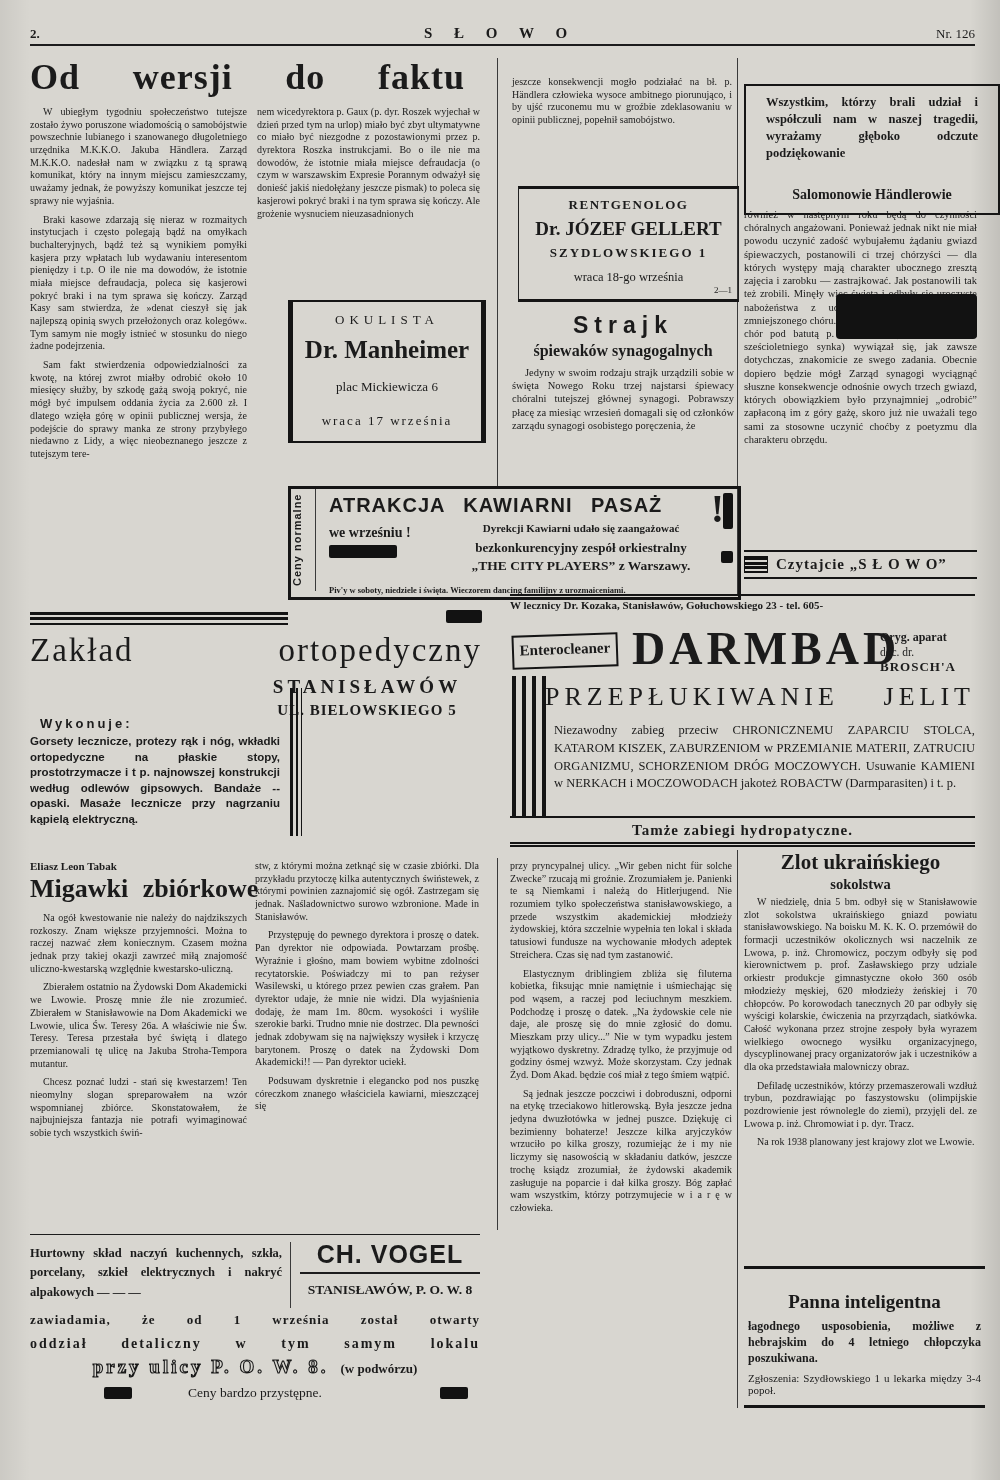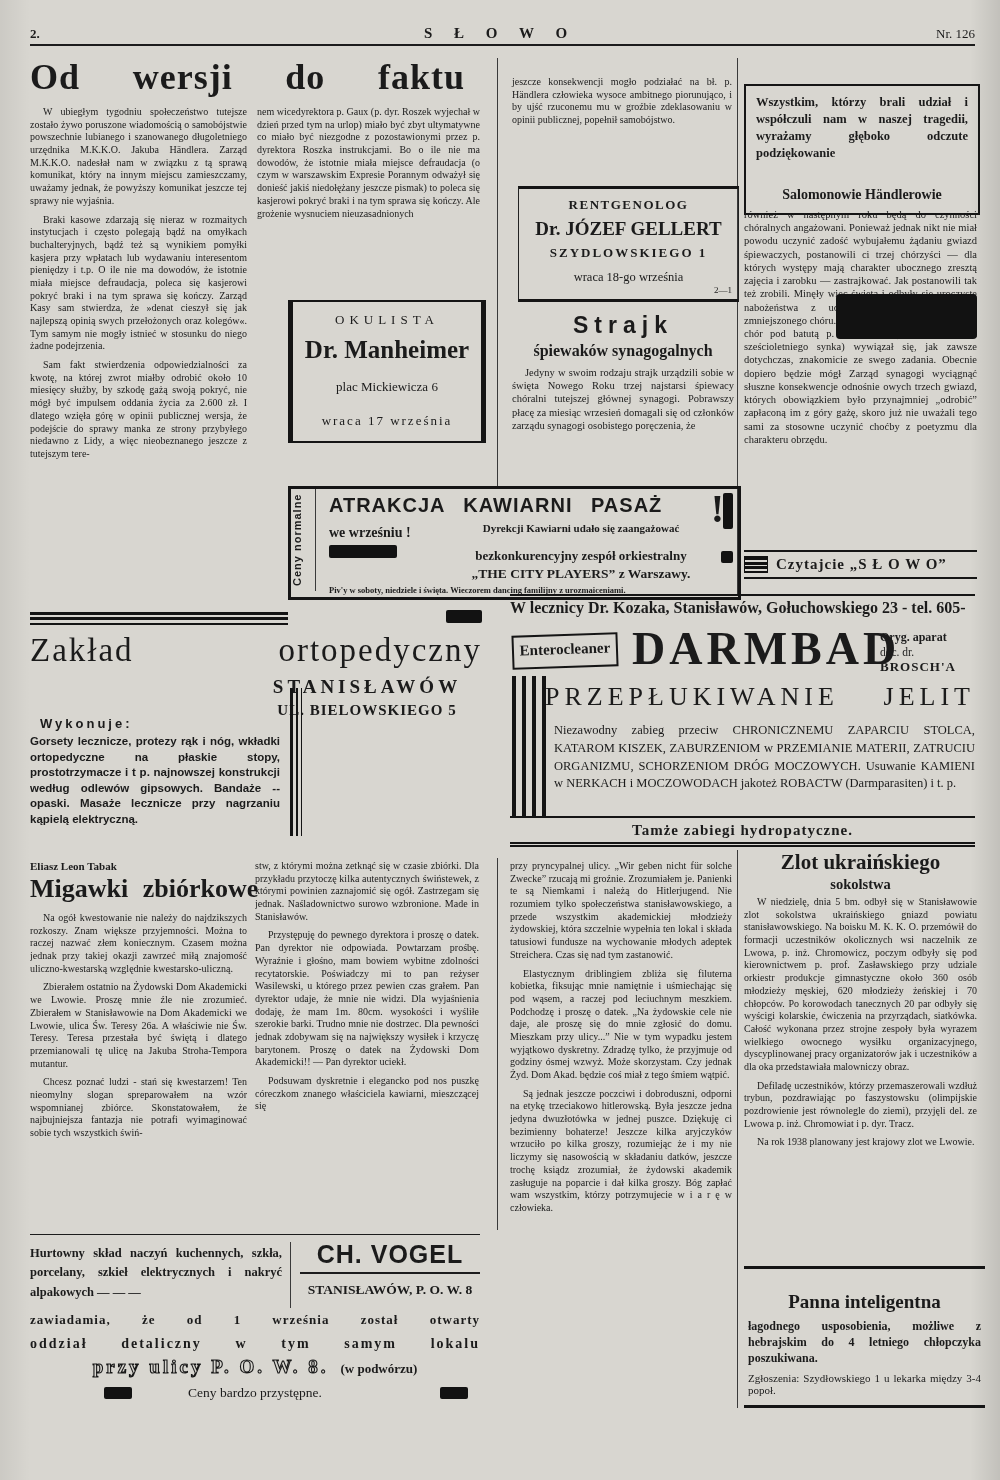--- a/index.html
+++ b/index.html
@@ -49,21 +49,21 @@
   </div>
 
   <div class="abs" style="left:257px;top:106px;width:223px;height:190px;overflow:hidden;">
     <p class="bd" style="text-indent:0;">nem wicedyrektora p. Gaux (p. dyr. Roszek wyjechał w dzień przed tym na urlop) miało być zbyt ultymatywne co miało być niezgodne z pozostawionymi przez p. dyrektora Roszka instrukcjami. Bo o ile nie ma dowodów, że istotnie miała miejsce defraudacja (o czym w warszawskim Expresie Porannym odważył się donieść jakiś niedołężany jeszcze pismak) to poleca się kasjerowi pokryć braki i na tym sprawa się kończy. Ale grożenie wysnuciem nieuzasadnionych</p>
   </div>
 
   <div class="abs" style="left:512px;top:76px;width:220px;">
     <p class="bd" style="text-indent:0;">jeszcze konsekwencji mogło podziałać na bł. p. Händlera człowieka wysoce ambitnego piorunująco, i by ujść rzuconemu mu w groźbie zdeklasowaniu w opinii publicznej, popełnił samobójstwo.</p>
   </div>
 
-  <div class="abs boxline" style="left:744px;top:84px;width:212px;padding:8px 10px 10px;">
+  <div class="abs boxline" style="left:744px;top:84px;width:212px;padding:8px 20px 10px;">
     <div class="b just" style="font-size:12.5px;line-height:1.35;">Wszystkim, którzy brali udział i współczuli nam w naszej tragedii, wyrażamy głęboko odczute podziękowanie</div>
     <div class="b ctr" style="font-size:14px;margin-top:25px;">Salomonowie Händlerowie</div>
   </div>
 
   <div class="abs ctr" style="left:518px;top:186px;width:207px;border:1px solid #222;border-top:3px solid #151515;border-bottom:3px solid #151515;padding:8px 6px 4px;">
     <div class="b" style="font-size:13px;letter-spacing:1.5px;">RENTGENOLOG</div>
     <div class="b" style="font-size:19px;margin-top:5px;">Dr. JÓZEF GELLERT</div>
     <div class="b" style="font-size:13px;letter-spacing:2px;margin-top:5px;">SZYDLOWSKIEGO 1</div>
     <div style="font-size:12.5px;margin-top:9px;">wraca 18-go września</div>
     <div style="font-size:9px;text-align:right;">2—1</div>
@@ -89,30 +89,30 @@
 
   <div class="abs" style="left:288px;top:486px;width:447px;height:108px;border:3px solid #151515;">
     <div class="abs b sans ctr" style="left:0;top:0;width:22px;height:102px;writing-mode:vertical-rl;transform:rotate(180deg);font-size:11px;letter-spacing:1px;">Ceny normalne</div>
     <div class="abs vrule" style="left:24px;top:0;height:102px;"></div>
     <div class="abs b sans" style="left:38px;top:5px;width:370px;font-size:20px;letter-spacing:1px;word-spacing:12px;">ATRAKCJA KAWIARNI PASAŻ</div>
     <div class="abs b" style="right:14px;top:-4px;font-size:40px;">!</div>
     <div class="abs b" style="left:38px;top:36px;font-size:14px;">we wrześniu !</div>
     <div class="abs blob" style="left:38px;top:56px;width:68px;height:13px;"></div>
     <div class="abs ctr" style="left:150px;top:33px;width:280px;">
       <div class="b" style="font-size:11px;">Dyrekcji Kawiarni udało się zaangażować</div>
-      <div class="b" style="font-size:13px;margin-top:14px;">bezkonkurencyjny zespół orkiestralny</div>
+      <div class="b" style="font-size:13px;margin-top:6px;">bezkonkurencyjny zespół orkiestralny</div>
       <div class="b" style="font-size:13.5px;margin-top:2px;">„THE CITY PLAYERS” z Warszawy.</div>
     </div>
     <div class="abs blob" style="right:5px;top:4px;width:10px;height:36px;"></div>
     <div class="abs blob" style="right:5px;top:62px;width:12px;height:12px;"></div>
     <div class="abs b" style="left:38px;bottom:2px;width:390px;font-size:8.5px;">Piv'y w soboty, niedziele i święta. Wieczorem dancing familijny z urozmaiceniami.</div>
   </div>
 
   <div class="abs" style="left:510px;top:594px;width:465px;border-top:2px solid #151515;padding-top:3px;">
-    <div class="b" style="font-size:16px;">W lecznicy Dr. Kozaka, Stanisławów, Gołuchowskiego 23 - tel. 605-</div>
+    <div class="b" style="font-size:11px;">W lecznicy Dr. Kozaka, Stanisławów, Gołuchowskiego 23 - tel. 605-</div>
   </div>
 
   <div class="abs" style="left:744px;top:550px;width:233px;border-top:2px solid #151515;border-bottom:2px solid #151515;padding:4px 0;display:flex;align-items:center;gap:8px;">
     <span style="display:inline-block;width:22px;height:15px;background:repeating-linear-gradient(180deg,#111 0 3px,#d8d6d0 3px 4.6px);border:1px solid #111;"></span>
     <span class="b" style="font-size:15px;letter-spacing:1px;">Czytajcie „S Ł O W O”</span>
   </div>
 
   <div class="abs hstripes" style="left:30px;top:612px;width:258px;height:16px;"></div>
   <div class="abs blob" style="left:446px;top:610px;width:36px;height:13px;"></div>
   <div class="abs" style="left:30px;top:632px;width:452px;font-size:33px;letter-spacing:2px;text-align:justify;text-align-last:justify;">Zakład ortopedyczny</div>

